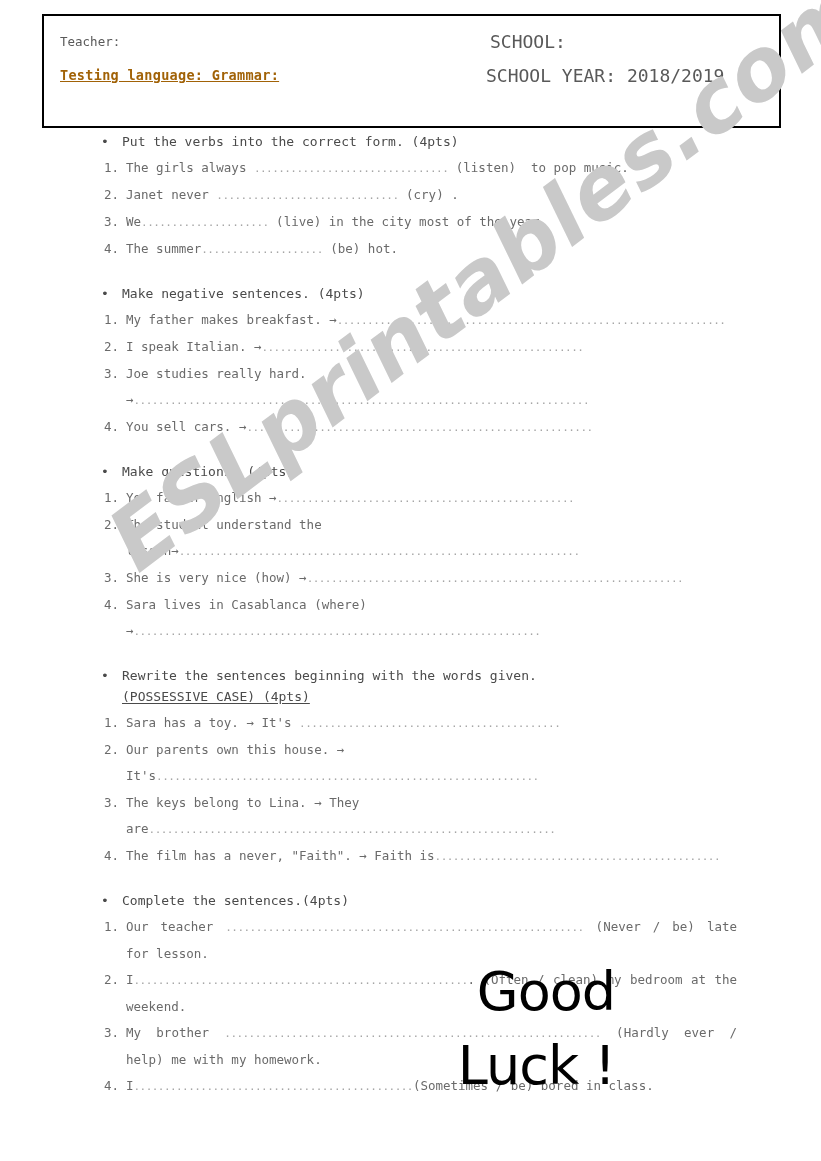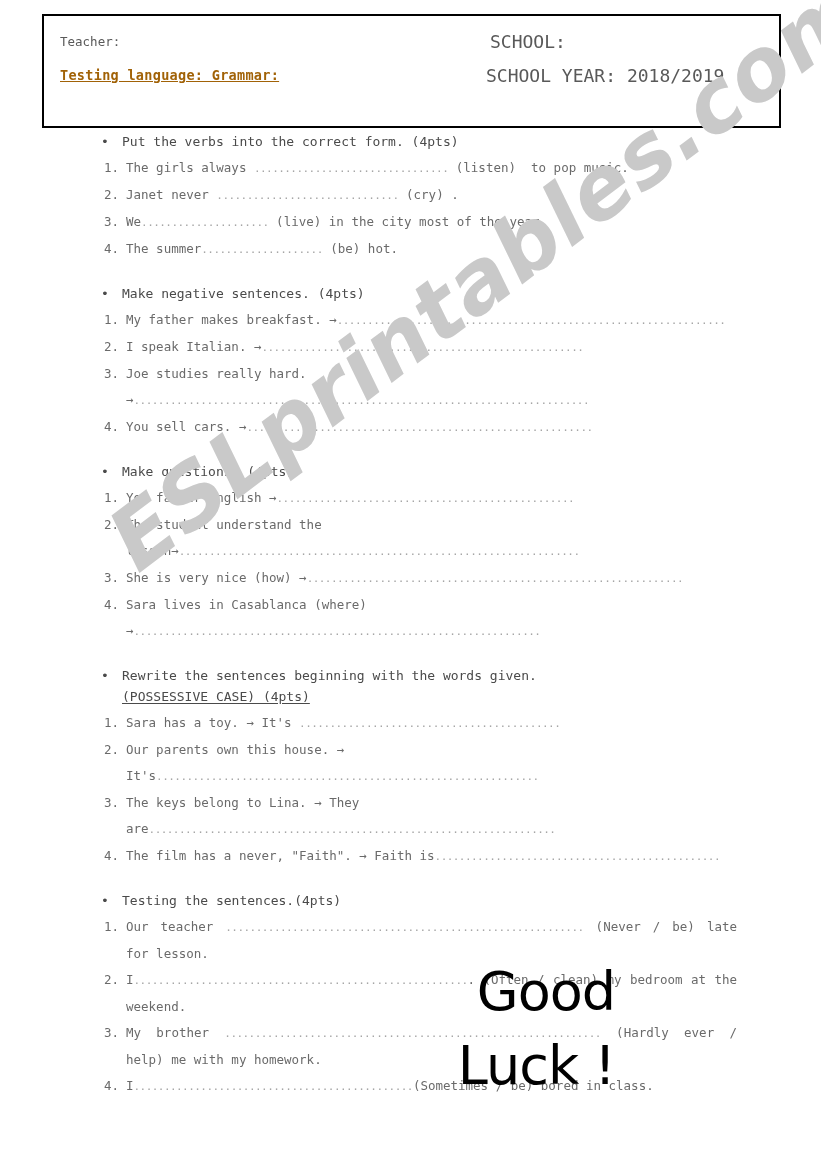--- a/index.html
+++ b/index.html
@@ -231,21 +231,21 @@
         <div class="item"><span class="num">4.</span><span>Sara lives in Casablanca (where) →</span><span class="dots">...................................................................</span></div>
       </div>
       <div class="exercise ex4">
         <div class="ex-heading"><span class="bullet">•</span><span class="htext">Rewrite the sentences beginning with the words given.</span><span class="htext2">(POSSESSIVE CASE) (4pts)</span></div>
         <div class="item"><span class="num">1.</span><span>Sara has a toy. → It's </span><span class="dots">...........................................</span></div>
         <div class="item"><span class="num">2.</span><span>Our parents own this house. → It's</span><span class="dots">...............................................................</span></div>
         <div class="item"><span class="num">3.</span><span>The keys belong to Lina. → They are</span><span class="dots">...................................................................</span></div>
         <div class="item justified"><span class="num">4.</span><span>The film has a never, "Faith". → Faith is</span><span class="dots">...............................................</span></div>
       </div>
       <div class="exercise ex5">
-        <div class="ex-heading"><span class="bullet">•</span><span class="htext">Testing the sentences.(4pts)</span></div>
+        <div class="ex-heading"><span class="bullet">•</span><span class="htext">Complete the sentences.(4pts)</span></div>
         <div class="item justified"><span class="num">1.</span><span>Our teacher </span><span class="dots">...........................................................</span><span> (Never / be) late for lesson.</span></div>
         <div class="item justified"><span class="num">2.</span><span>I</span><span class="dots">.......................................................</span><span>. (Often / clean) my bedroom at the weekend.</span></div>
         <div class="item justified"><span class="num">3.</span><span>My brother </span><span class="dots">..............................................................</span><span> (Hardly ever / help) me with my homework.</span></div>
         <div class="item"><span class="num">4.</span><span>I</span><span class="dots">..............................................</span><span>(Sometimes / be) bored in class.</span></div>
       </div>
     </div>
 
   <div class="goodluck">
     <span class="gl-line">Good</span>
     <span class="gl-line">Luck !</span>

